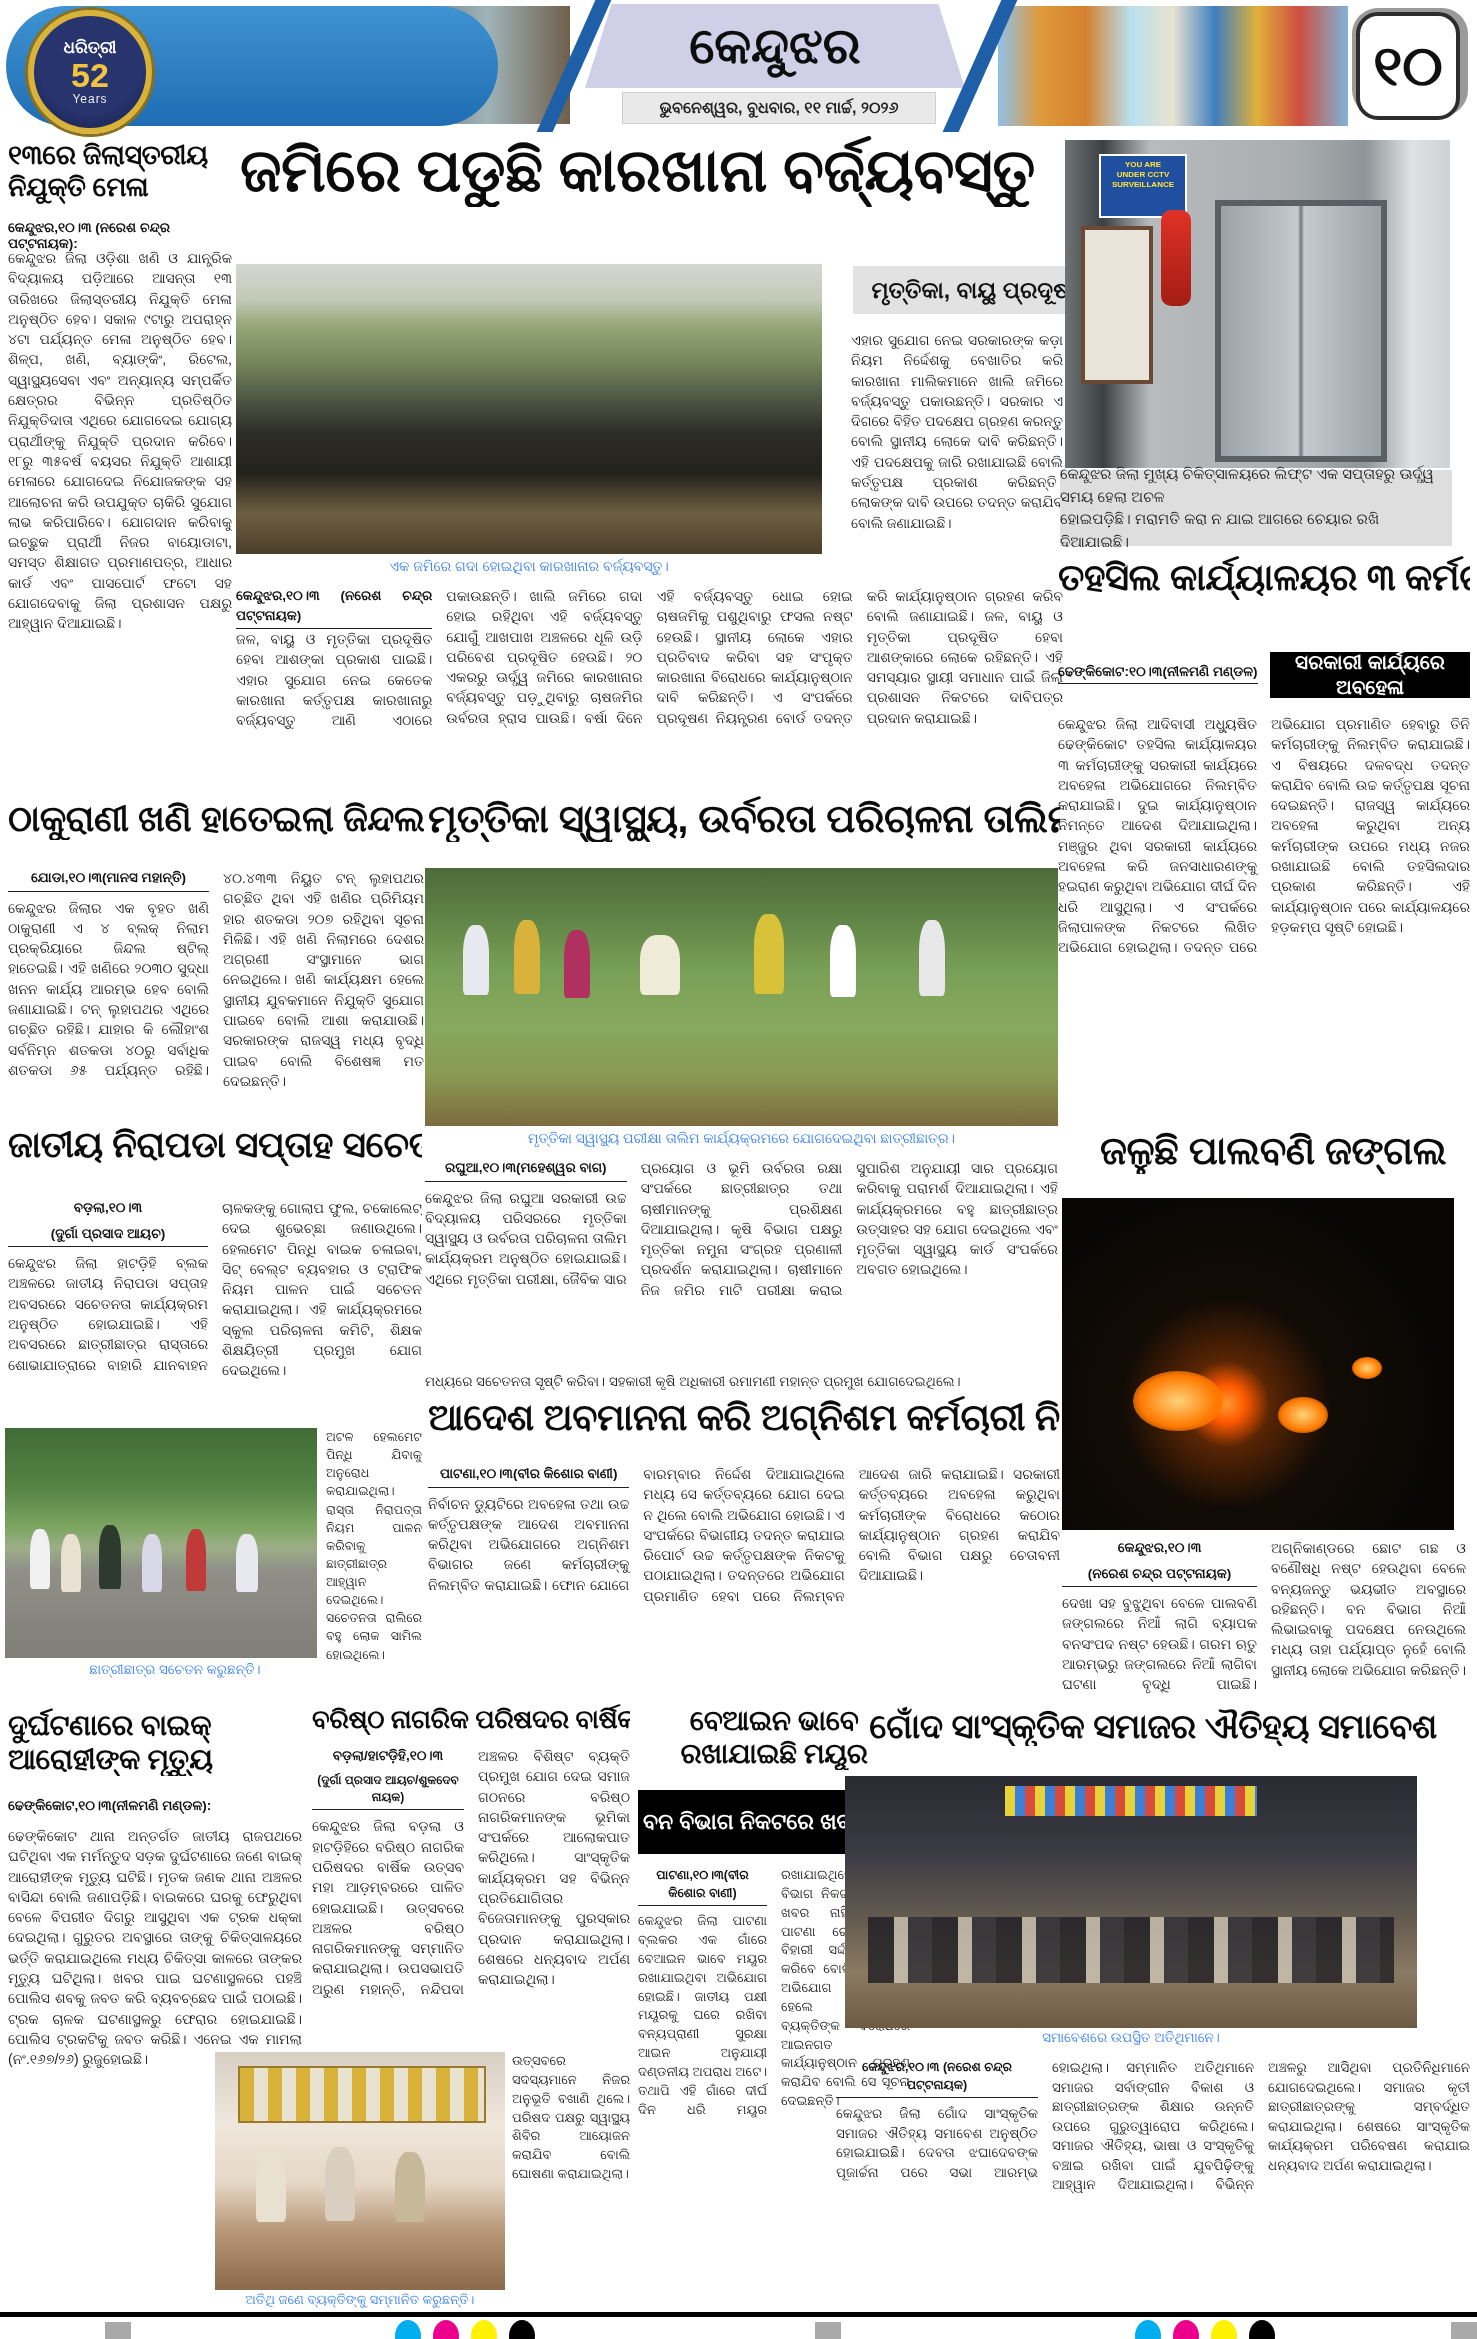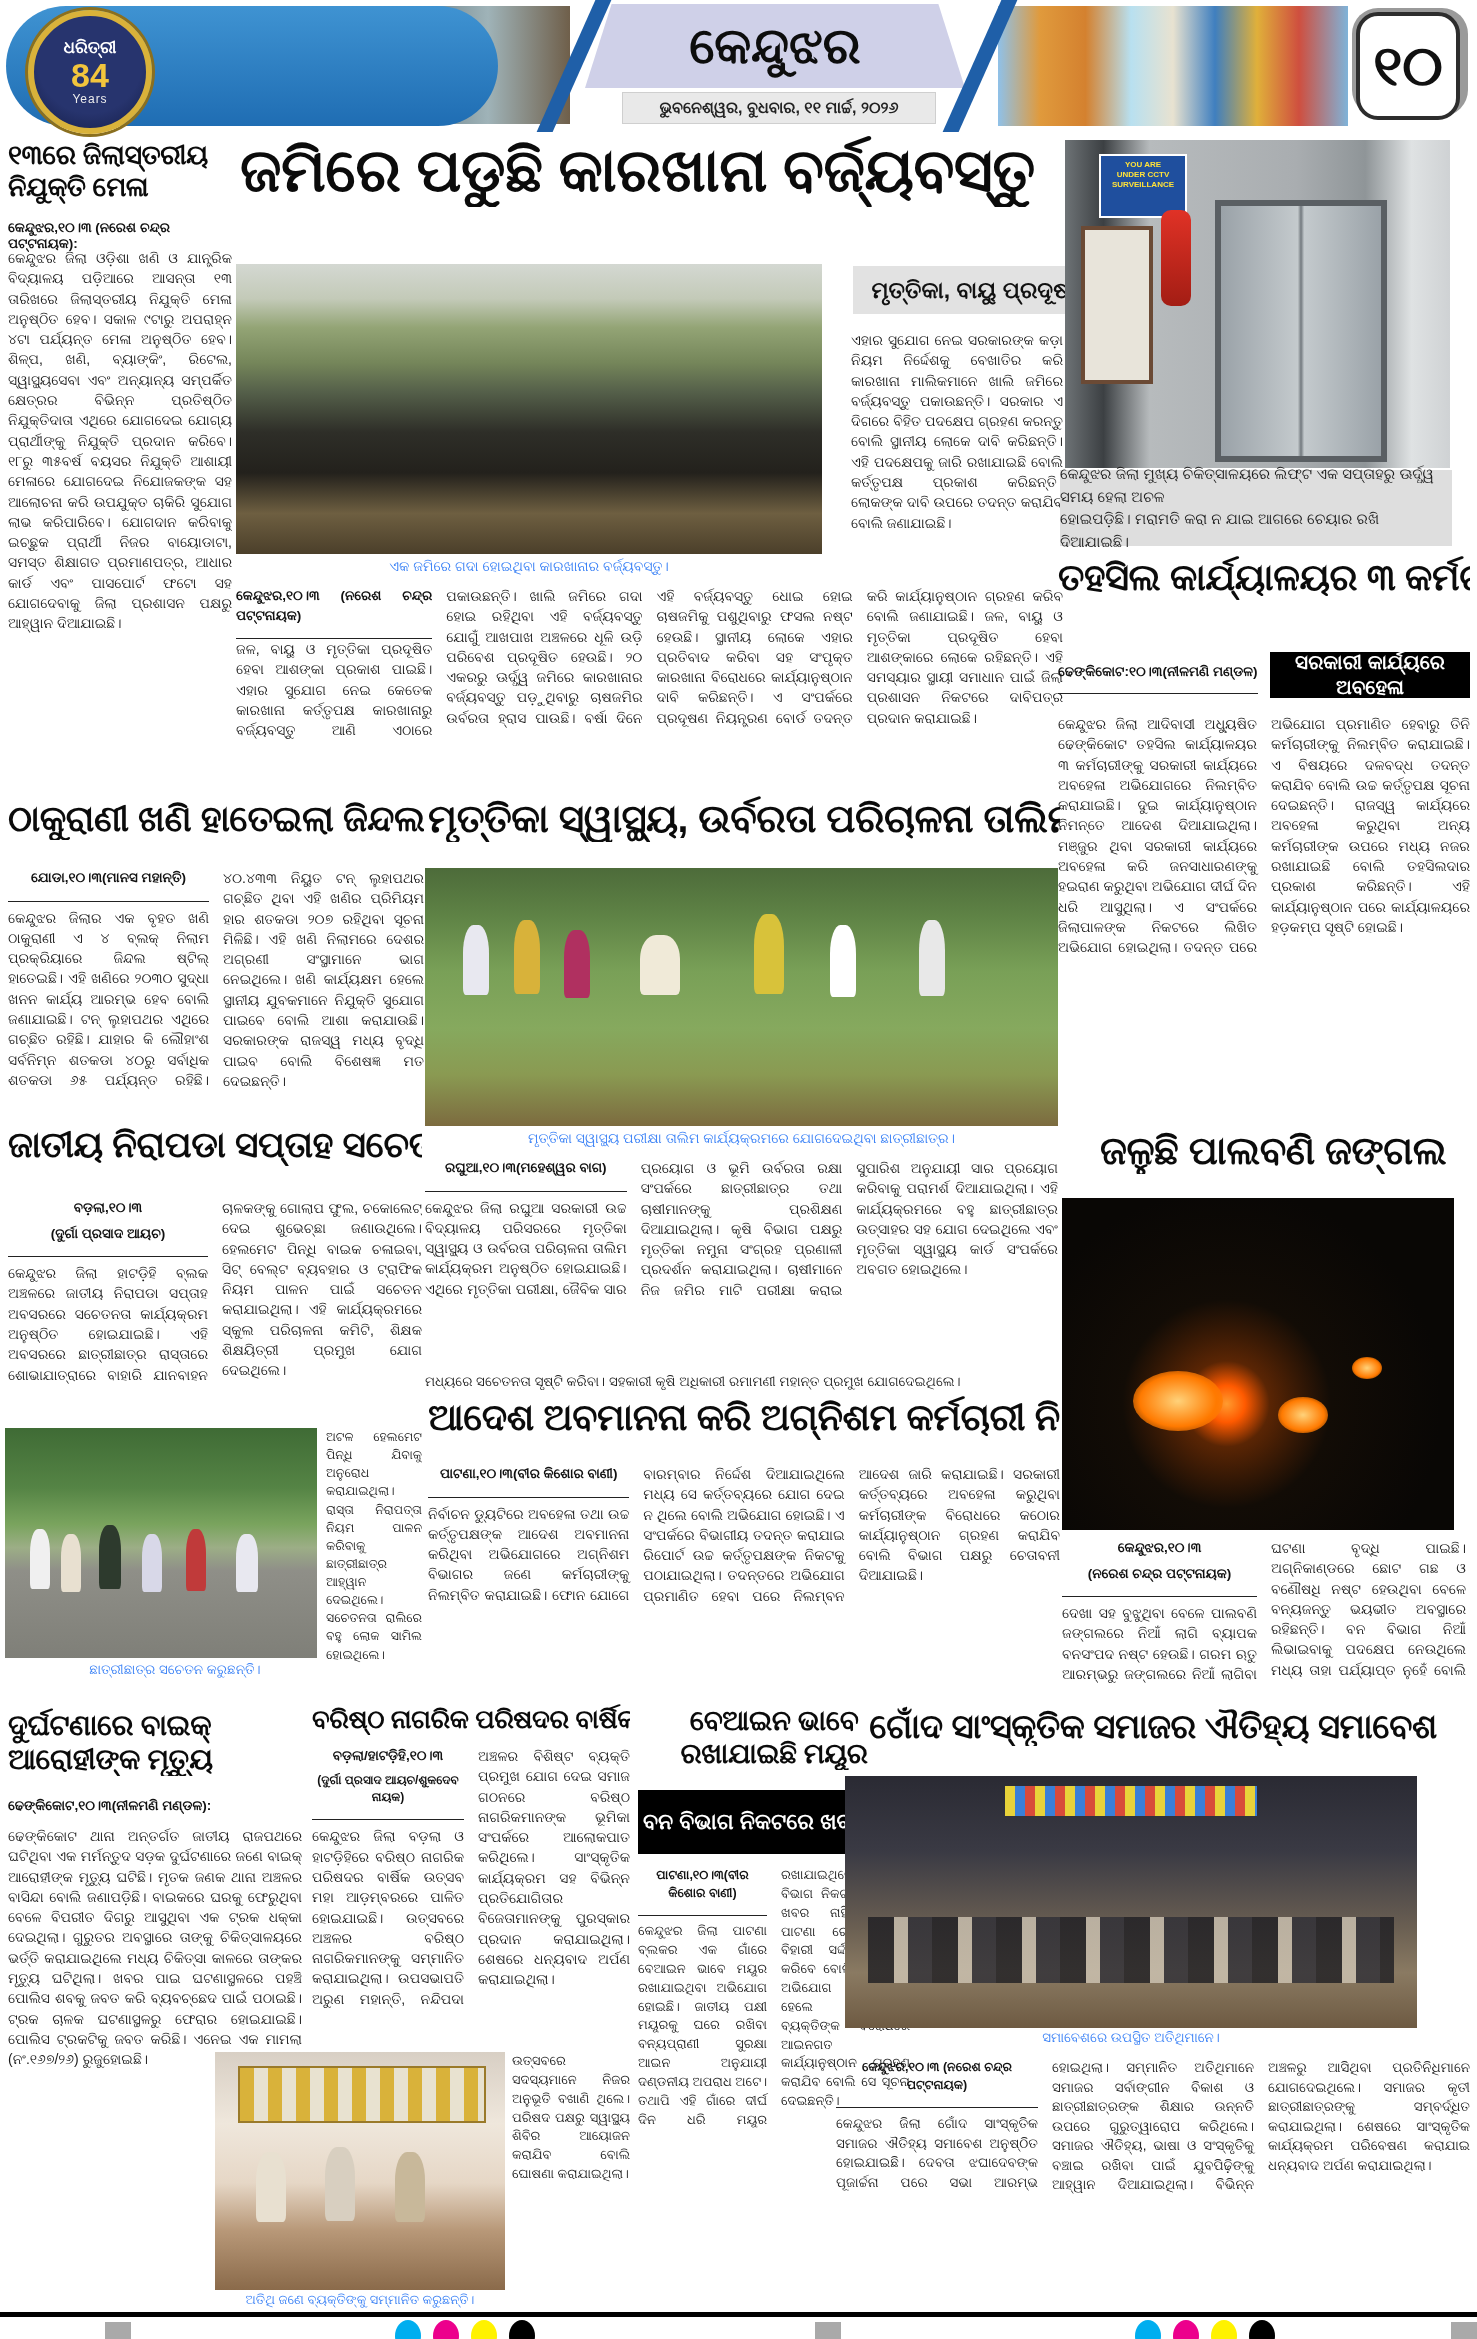--- a/index.html
+++ b/index.html
@@ -32,21 +32,21 @@
   .diag{top:0;width:16px;height:132px;background:#1f5fa8;transform:skewX(-24deg);}
   #pageno-badge{top:8px;left:1352px;width:116px;height:108px;border-radius:26px;
      background:#9a9a9a;}
   #pageno-inner{top:12px;left:1356px;width:96px;height:100px;border-radius:22px;background:#fff;
      border:4px solid #2d2d2d;display:flex;align-items:center;justify-content:center;
      font-size:56px;font-weight:bold;color:#111;}
   
   .hl{font-weight:bold;color:#0b0b0b;line-height:1.18;letter-spacing:-.5px;overflow:hidden;}
   .nowrap{white-space:nowrap;}
   .byline{font-weight:bold;font-size:13.5px;color:#111;}
-  .ul{border-bottom:1.6px solid #222;padding-bottom:13px;display:inline-block;}
+  .ul{border-bottom:1.6px solid #222;padding-bottom:3px;display:inline-block;}
   .body-txt{font-size:14px;line-height:1.45;text-align:justify;overflow:hidden;}
   .cols2{column-count:2;column-gap:14px;}
   .cols3{column-count:3;column-gap:14px;}
   .cols4{column-count:4;column-gap:14px;}
   .cap{font-size:14px;text-align:center;color:#3b82f6;overflow:hidden;white-space:nowrap;}
   .kick-gray{background:#e2e2e2;display:flex;align-items:center;justify-content:center;
      font-weight:bold;font-size:23px;color:#111;}
   .kick-black{background:#000;color:#fff;display:flex;align-items:center;justify-content:center;
      font-weight:bold;font-size:21px;text-align:center;line-height:1.25;}
   .byline-center{display:block;text-align:center;margin-bottom:6px;}
@@ -79,21 +79,21 @@
 
 <div id="page">
 
   <div id="mast" class="abs">
     <div id="mast-photo-left" class="abs ph"></div>
     <div id="mast-tower" class="abs"></div>
     <div id="mast-photo-right" class="abs ph"></div>
     <div id="logo-capsule" class="abs"></div>
     <div id="logo-circle" class="abs">
       <span class="t1">ଧରିତ୍ରୀ</span>
-      <span class="t2">84</span>
+      <span class="t2">52</span>
       <span class="t3">Years</span>
     </div>
     <div id="region-label" class="abs">ଉତ୍ତର ଓଡ଼ିଶା</div>
     <div class="abs diag" style="left:566px"></div>
     <div id="edition-trap" class="abs">
       <span>କେନ୍ଦୁଝର</span>
     </div>
     <div id="date-strip" class="abs">ଭୁବନେଶ୍ୱର, ବୁଧବାର, ୧୧ ମାର୍ଚ୍ଚ, ୨୦୨୬</div>
     <div class="abs diag" style="left:972px"></div>
     <div id="pageno-badge" class="abs"></div>

